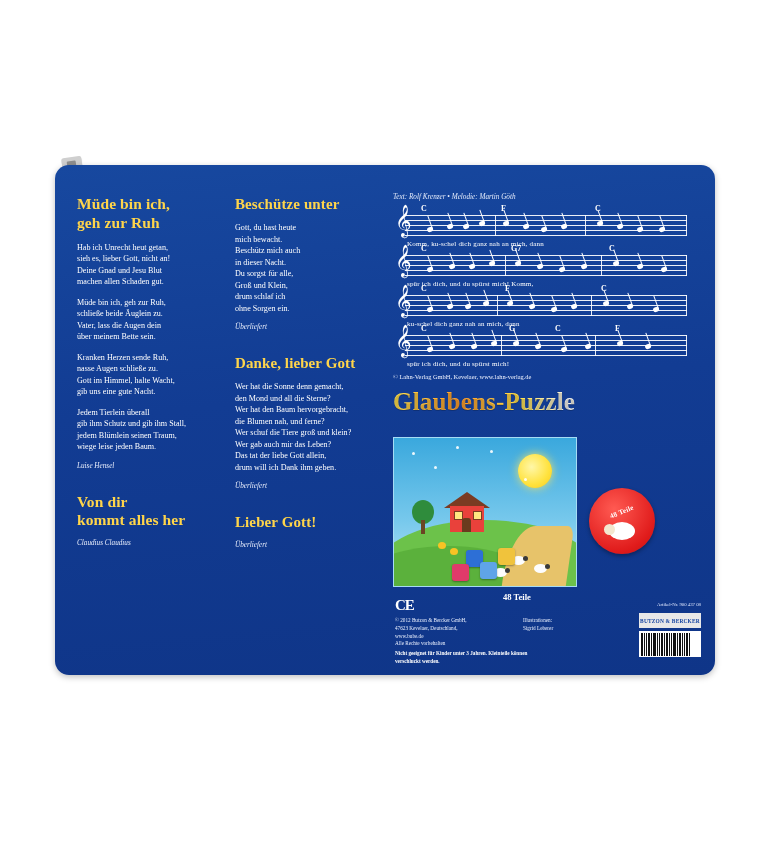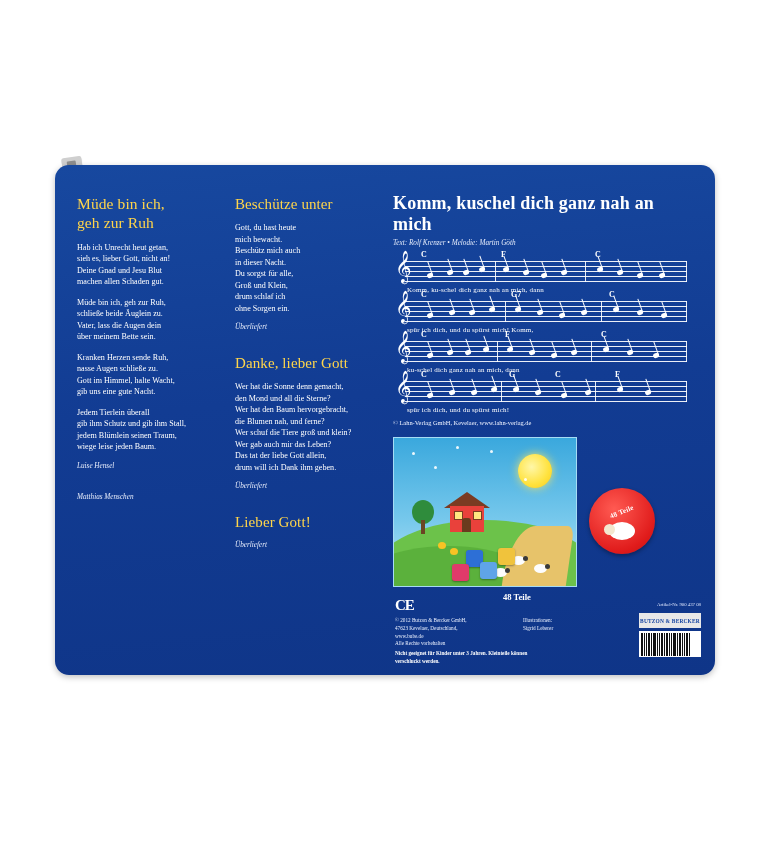--- a/index.html
+++ b/index.html
@@ -60,21 +60,21 @@
   .col {
     position: absolute;
     color: #ffffff;
   }
   .col-left   { left: 22px;  top: 30px;  width: 148px; }
   .col-mid    { left: 180px; top: 30px;  width: 148px; }
   .col-right  { left: 338px; top: 28px;  width: 302px; }
 
   h2.head {
     font-family: "Liberation Serif", serif;
-    font-weight: normal;
+    font-weight: bold;
     color: #ffd54a;
     margin: 0 0 9px 0;
     font-size: 15.5px;
     line-height: 1.22;
     letter-spacing: .1px;
   }
   h2.head.small { font-size: 15px; }
 
   p.verse {
     margin: 0 0 9px 0;
@@ -459,21 +459,23 @@
       <p class="verse" style="white-space: pre-line;">Kranken Herzen sende Ruh,
 nasse Augen schließe zu.
 Gott im Himmel, halte Wacht,
 gib uns eine gute Nacht.</p>
       <p class="verse" style="white-space: pre-line;">Jedem Tierlein überall
 gib ihm Schutz und gib ihm Stall,
 jedem Blümlein seinen Traum,
 wiege leise jeden Baum.</p>
       <p class="attrib">Luise Hensel</p>
       <div class="blockgap"></div>
-      <p class="attrib">Matthias Menschen</p>
+      <h2 class="head" style="white-space: pre-line;">Von dir
+kommt alles her</h2>
+      <p class="attrib">Claudius Claudius</p>
     </div>
 
     <div class="col col-mid">
       <h2 class="head small">Beschütze unter</h2>
       <p class="verse" style="white-space: pre-line;">Gott, du hast heute
 mich bewacht.
 Beschütz mich auch
 in dieser Nacht.
 Du sorgst für alle,
 Groß und Klein,
@@ -490,21 +492,20 @@
 Wer gab auch mir das Leben?
 Das tat der liebe Gott allein,
 drum will ich Dank ihm geben.</p>
       <p class="attrib">Überliefert</p>
       <div class="blockgap"></div>
       <h2 class="head small">Lieber Gott!</h2>
       <p class="attrib">Überliefert</p>
     </div>
 
     <div class="col col-right">
-      <div class="song-title">Komm, kuschel dich ganz nah an mich</div>
       <div class="song-credit">Text: Rolf Krenzer • Melodie: Martin Göth</div>
 
       <div class="score">
 
         <div class="staff" style="top:4px;">
           <div class="clef">𝄞</div>
           <div class="line" style="top:0px"></div>
             <div class="line" style="top:5px"></div>
           <div class="line" style="top:10px"></div>
             <div class="line" style="top:15px"></div>

